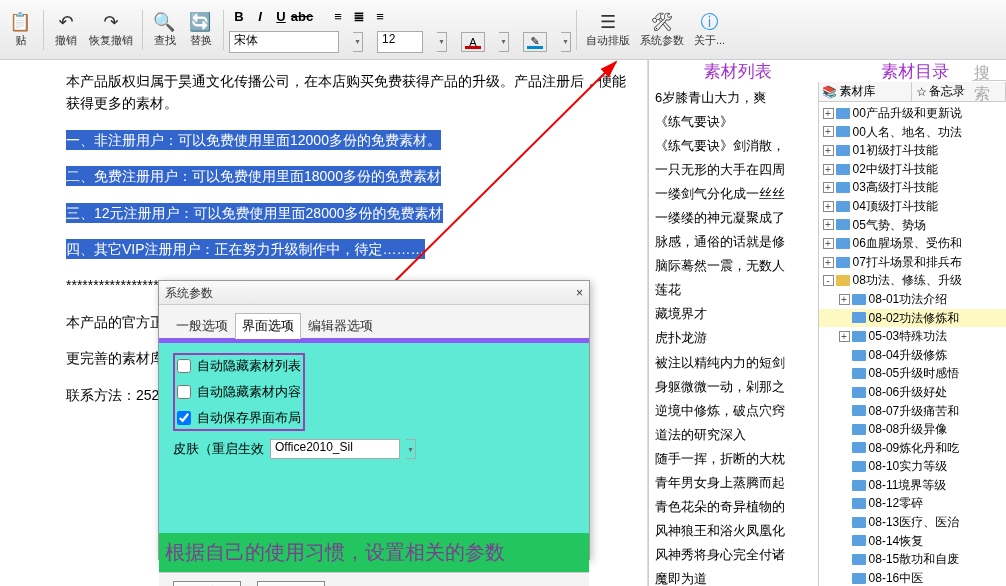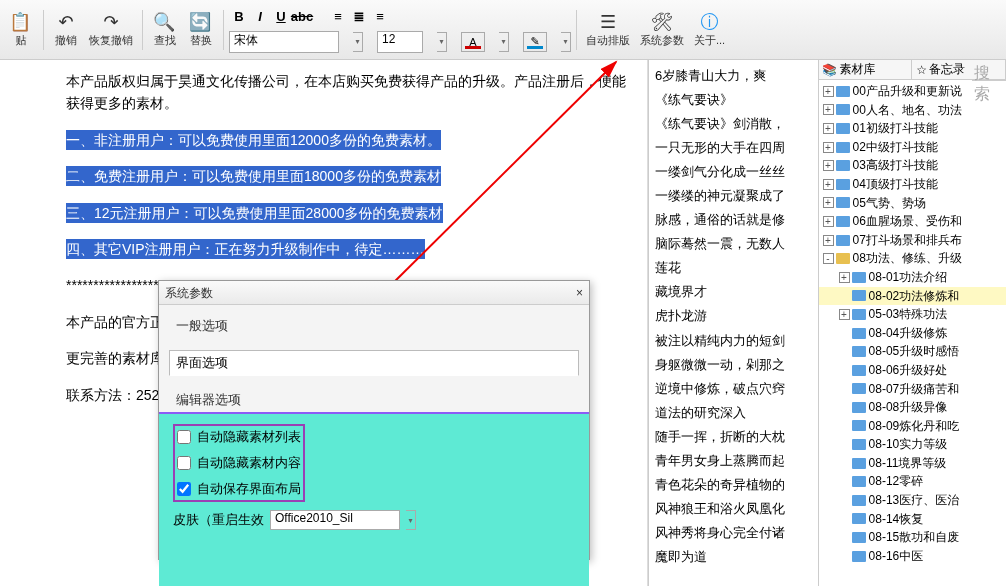--- a/index.html
+++ b/index.html
@@ -21,21 +21,21 @@
   
   .main { display: flex; height: 526px; position:relative; }
   .editor { flex: 1 1 auto; padding: 10px 14px 10px 28px; overflow: hidden; position: relative; border-right:1px solid #ddd; }
   .editor p { margin-bottom: 14px; font-size: 14px; color:#000; line-height: 1.6; margin-left: 38px; }
   .hl { background: #3366cc; color:#fff; display:inline; padding: 2px 0; }
   
   .annot-arrow { position:absolute; left: 380px; top: 60px; width: 280px; height: 240px; pointer-events:none; }
   
   .dialog { position:absolute; left: 158px; top: 280px; width: 432px; height: 280px; background: #f4f4f4; border: 1px solid #999; box-shadow: 2px 2px 8px rgba(0,0,0,0.25); }
   .dlg-title { height: 24px; line-height:24px; padding: 0 6px; font-size:12px; color:#333; background: linear-gradient(#fafafa,#eaeaea); border-bottom:1px solid #ccc; display:flex; justify-content:space-between; }
-  .tabs { display:flex; gap:12px; padding: 4px 10px 0; border-bottom:2px solid #8b5cf6; margin-top:4px;flex-direction:column; }
+  .tabs { display:flex; gap:0; padding: 4px 10px 0; border-bottom:5px solid #8b5cf6; margin-top:4px; }
   .tab { padding: 3px 6px; font-size:13px; color:#333; cursor:pointer; border:1px solid transparent; border-bottom:none; }
   .tab.active { background:#fff; border-color:#bbb; border-bottom: 1px solid #fff; margin-bottom:-1px; color:#000; }
   .dlg-body { padding: 10px 14px; background:#5eead4; height: 190px; }
   .chkrow { display:flex; align-items:center; gap:6px; margin-bottom: 8px; font-size: 13px; color:#000; }
   .chkrow input { width:14px; height:14px; }
   .chkhl { border: 2px solid #9a3fb5; padding: 2px; }
   .skin-row { display:flex; align-items:center; gap:6px; font-size:13px; margin-top: 8px; }
   .skin-sel { width:130px; height:20px; border:1px solid #aaa; padding: 0 14px 0 4px; background:#fff; font-size:12px; }
   .dlg-note { font-size: 20px; color:#7e3c95; padding: 6px 6px; background:#22c55e; }
   .dlg-btns { display:flex; gap:16px; padding: 8px 14px; border-top:1px solid #ccc; background:#f4f4f4; justify-content:flex-start; }
@@ -139,20 +139,24 @@
     <p><span class="hl">二、免费注册用户：可以免费使用里面18000多份的免费素材</span></p>
     <p><span class="hl">三、12元注册用户：可以免费使用里面28000多份的免费素材</span></p>
     <p><span class="hl">四、其它VIP注册用户：正在努力升级制作中，待定………</span></p>
     <p>*************************************</p>
     <p>本产品的官方正</p>
     <p>更完善的素材库</p>
     <p>联系方法：2529</p>
   </div>
 
   <div class="rightpanes">
+    <div class="rhdr">
+      <div class="h1">素材列表</div>
+      <div class="h2">素材目录</div>
+    </div>
     <div class="panes2">
       <div class="list" id="matlist">
           <div>6岁膝青山大力，爽</div>
           <div>《练气要诀》</div>
           <div>《练气要诀》剑消散，</div>
           <div>一只无形的大手在四周</div>
           <div>一缕剑气分化成一丝丝</div>
           <div>一缕缕的神元凝聚成了</div>
           <div>脉感，通俗的话就是修</div>
           <div>脑际蓦然一震，无数人</div>

